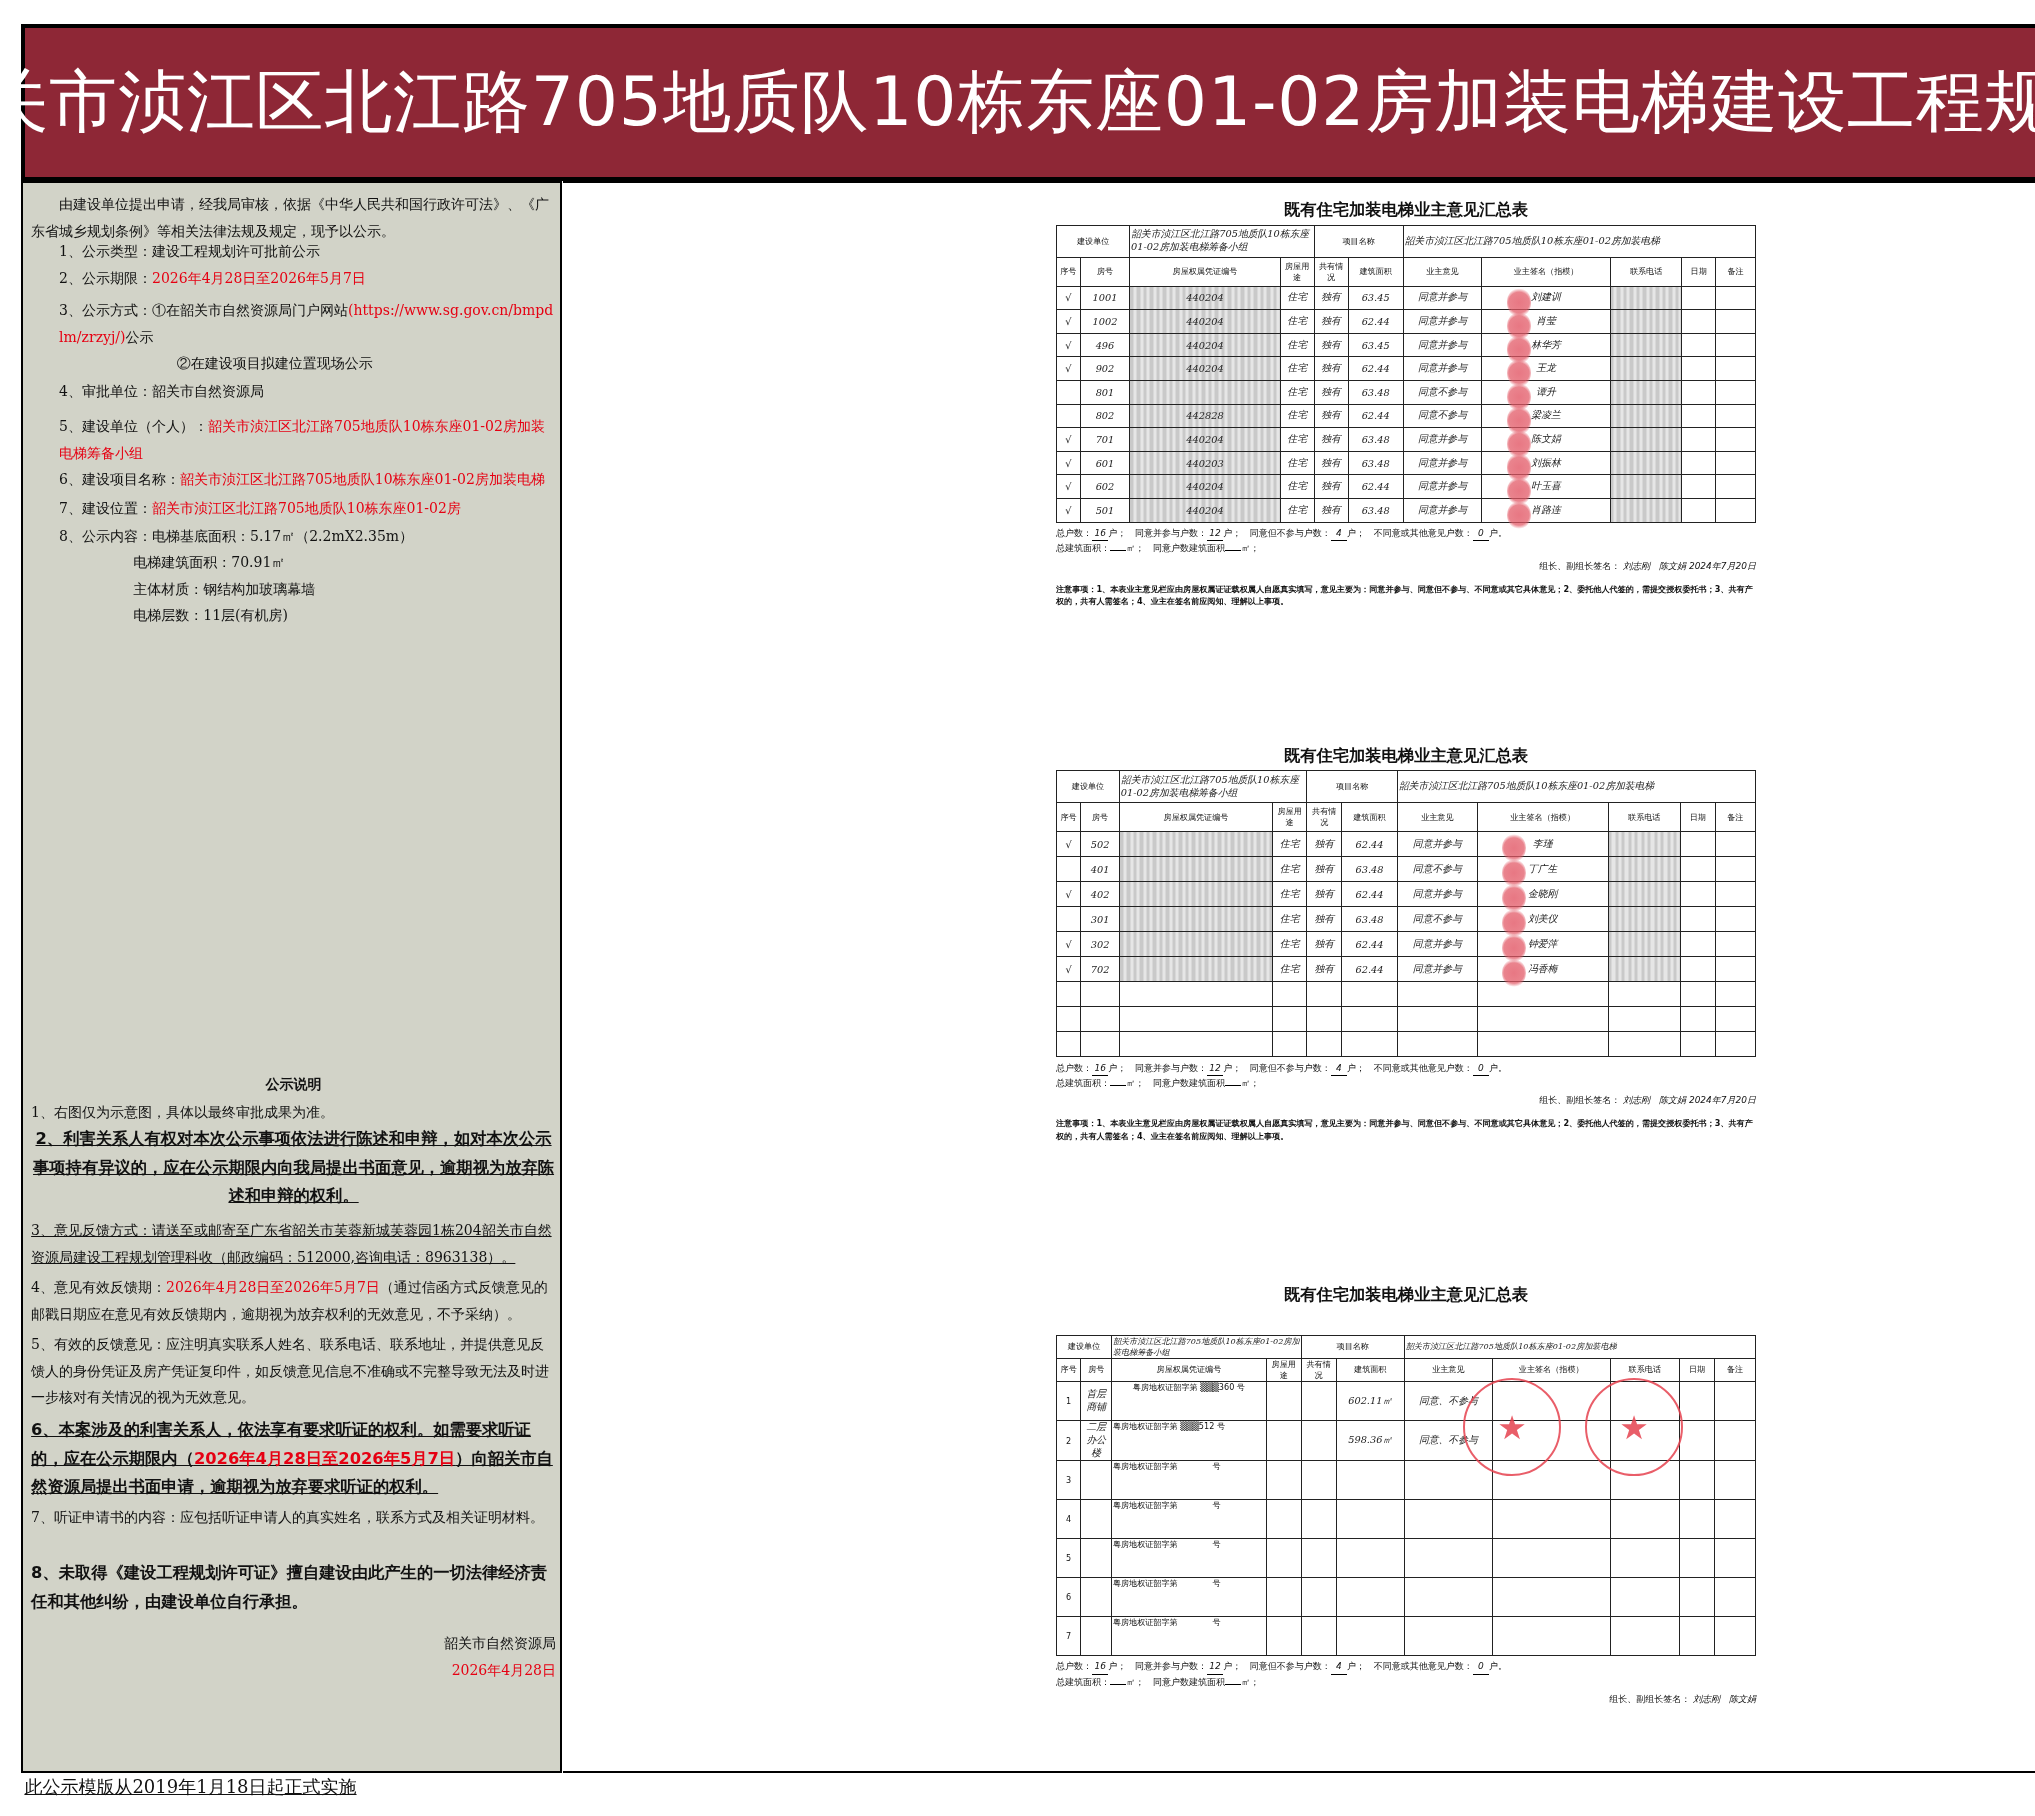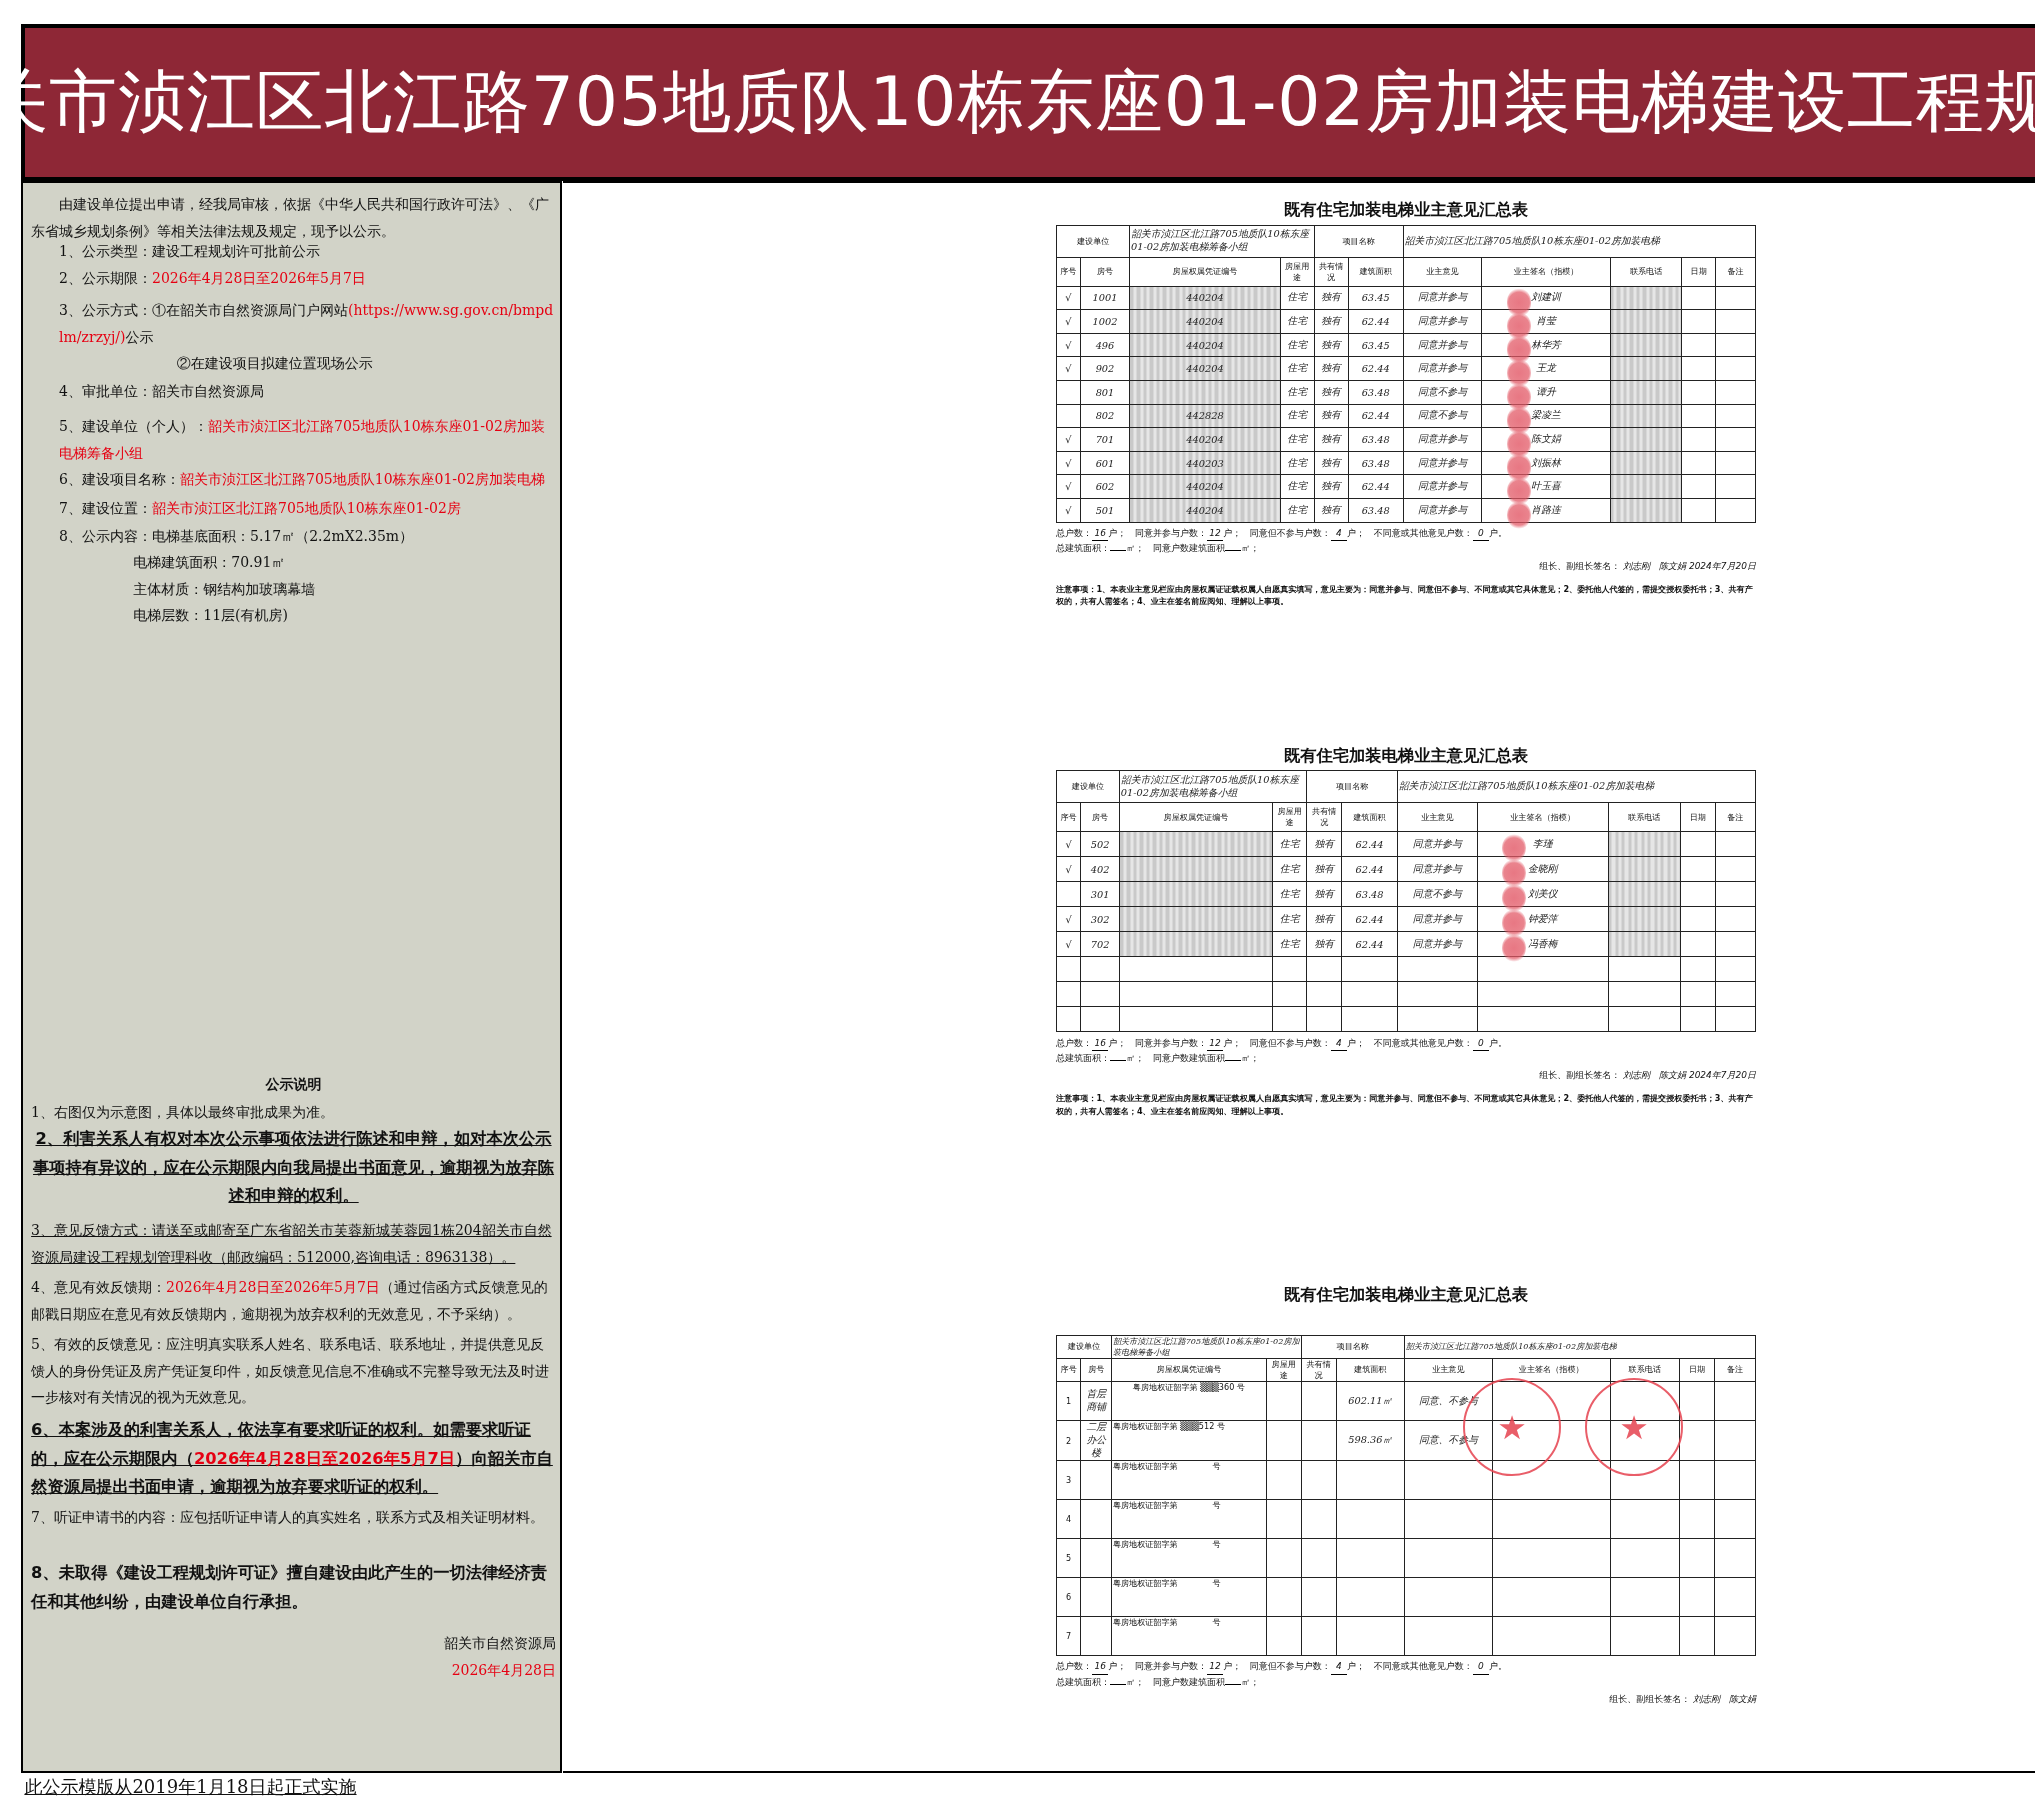--- a/index.html
+++ b/index.html
@@ -286,20 +286,33 @@
             <td class="hand">住宅</td>
             <td class="hand">独有</td>
             <td class="hand">62.44</td>
             <td class="hand">同意并参与</td>
             <td class="hand sig">李瑾<span class="thumb" style="left: 24.4px; top: 1.6px;"></span></td>
             <td class="blur"></td>
             <td></td>
             <td></td>
           </tr>
           <tr style="height: 25px;">
+            <td class="hand"></td>
+            <td class="hand">401</td>
+            <td class="blur hand"></td>
+            <td class="hand">住宅</td>
+            <td class="hand">独有</td>
+            <td class="hand">63.48</td>
+            <td class="hand">同意不参与</td>
+            <td class="hand sig">丁广生<span class="thumb" style="left: 24.4px; top: 1.6px;"></span></td>
+            <td class="blur"></td>
+            <td></td>
+            <td></td>
+          </tr>
+          <tr style="height: 25px;">
             <td class="hand">√</td>
             <td class="hand">402</td>
             <td class="blur hand"></td>
             <td class="hand">住宅</td>
             <td class="hand">独有</td>
             <td class="hand">62.44</td>
             <td class="hand">同意并参与</td>
             <td class="hand sig">金晓刚<span class="thumb" style="left: 24.4px; top: 1.6px;"></span></td>
             <td class="blur"></td>
             <td></td>

